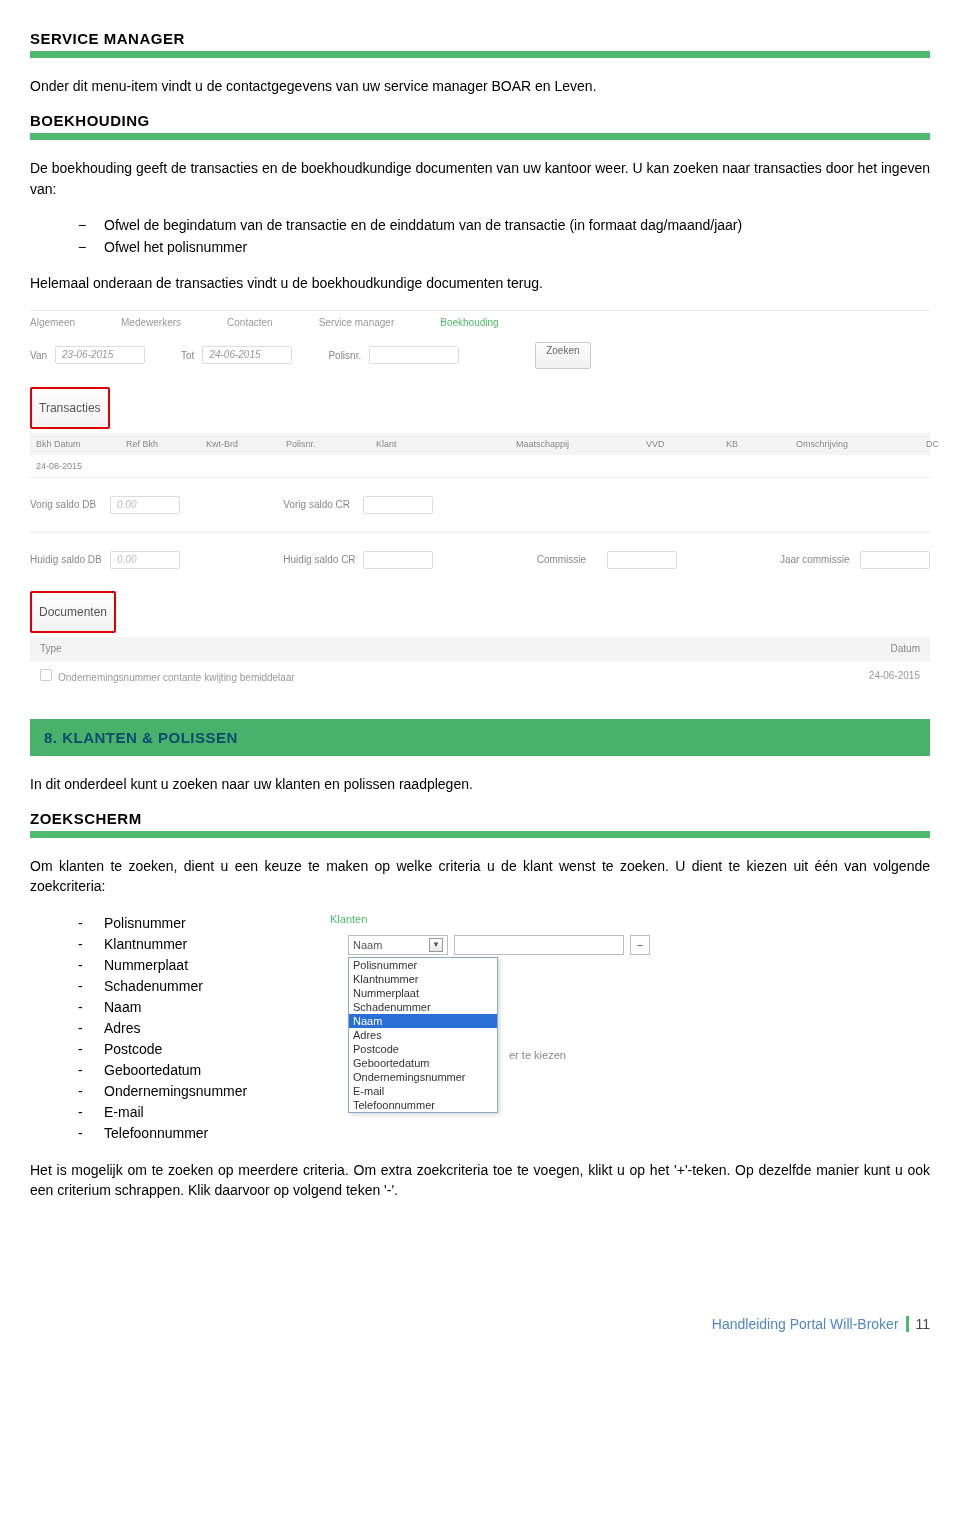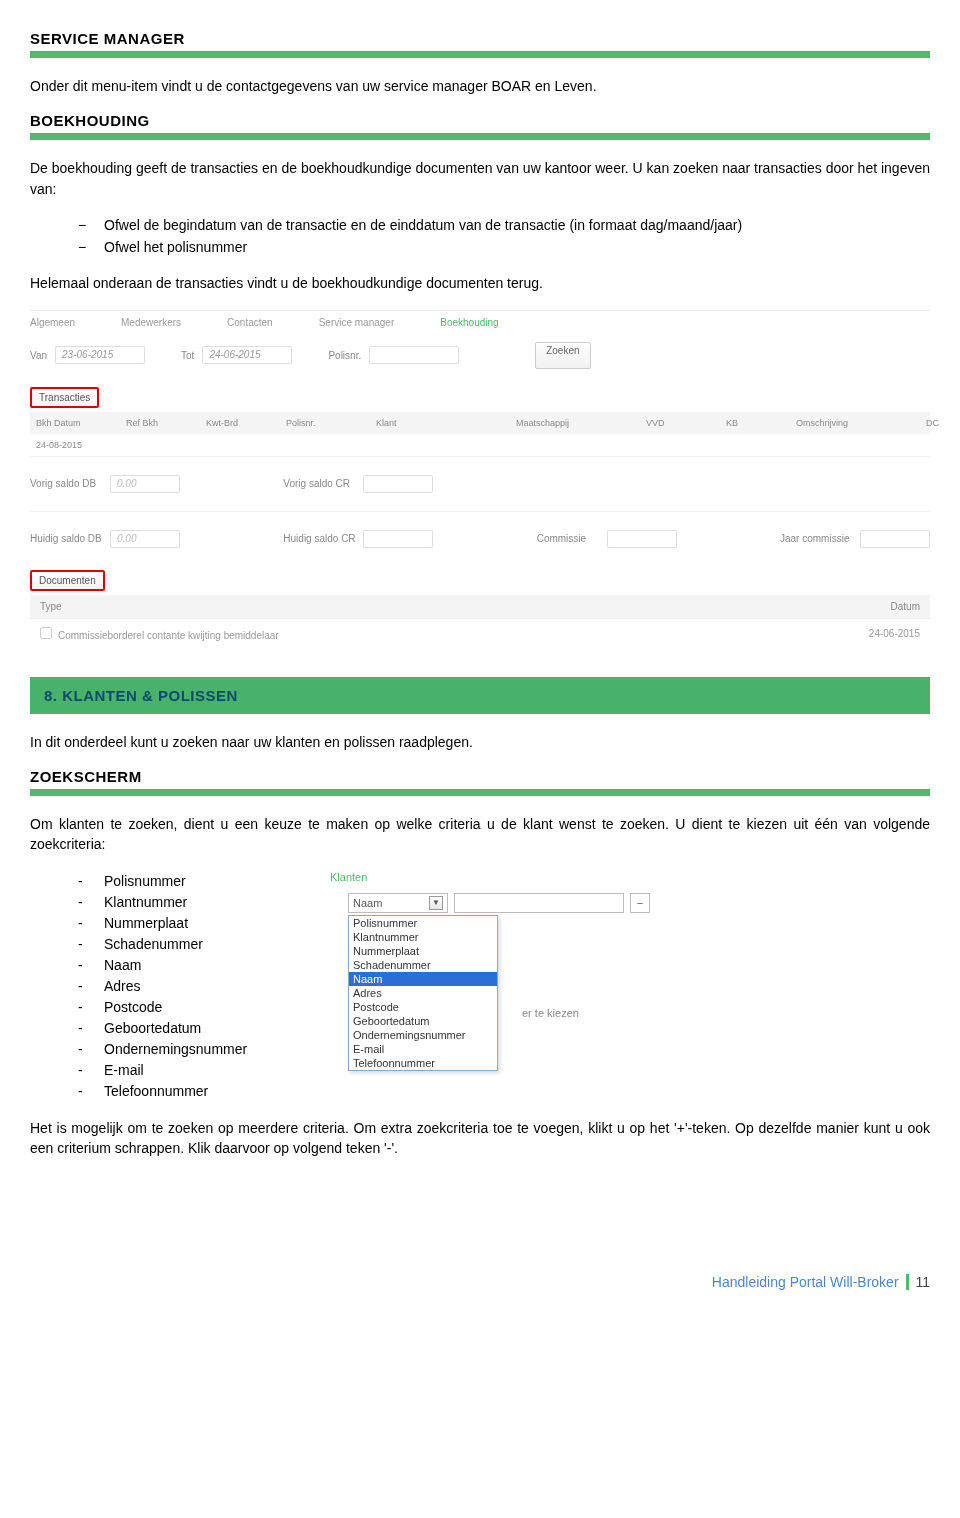--- a/index.html
+++ b/index.html
@@ -69,22 +69,22 @@
     height: 27px;
     padding: 2px 10px;
     font-size: 10px;
     color: #666;
   }
   .boxed-label {
     display: inline-block;
     border: 2px solid #d00;
     background: linear-gradient(#fefefe,#f3f3f3);
     border-radius: 2px;
-    padding: 3px 7px;
-    font-size: 10px;
+    padding: 12px 7px;
+    font-size: 12px;
     color: #555;
     margin: 4px 0;
   }
   .thead-row, .trow {
     display: grid;
     grid-template-columns: 70px 60px 60px 70px 120px 110px 60px 50px 110px 40px 50px 40px 50px;
     gap: 20px;
     font-size: 9px;
     color: #888;
     padding: 6px 6px;
@@ -136,21 +136,21 @@
   }
   .dd-arrow { width:14px;height:14px;border:1px solid #999;display:flex;align-items:center;justify-content:center;font-size:8px;background:linear-gradient(#fff,#e6e6e6);}
   .dd-search { border:1px solid #bcbcbc; background:#fff; height:20px; flex:1;}
   .dd-minus { width:20px;height:20px;border:1px solid #bcbcbc;background:#fff;display:flex;align-items:center;justify-content:center;}
   .dd-list {
     border:1px solid #8ba8c7; background:#fff; margin-left:18px; width:150px;
     box-shadow: 2px 2px 4px rgba(0,0,0,0.15);
   }
   .dd-list .opt { padding:1px 4px; font-size:11px; color:#333;}
   .dd-list .sel { background:#2a6fd6; color:#fff;}
-  .dd-hint { margin-left:32px; font-size:11px; color:#888; position:relative; top:-64px; left:160px;}
+  .dd-hint { margin-left:19px; font-size:11px; color:#888; position:relative; top:-64px; left:160px;}
   
   .page-footer {
     margin-top: 116px;
     text-align: right;
     font-size: 14px;
   }
   .page-footer .ft-text { color:#4f86c5;}
   .page-footer .sep { border-left: 3px solid #4fb96d; padding-left:6px; margin-left:4px; color:#444;}
 </style>
 </head>
@@ -251,21 +251,21 @@
     <span></span>
     <span>Jaar commissie</span>
     <span class="txtbox"></span>
   </div>
   <div><span class="boxed-label">Documenten</span></div>
   <div class="doc-head">
     <span>Type</span>
     <span>Datum</span>
   </div>
   <div class="doc-row">
-    <span><span class="iconbox"></span><span>Commissieborderel contante kwijting bemiddelaar</span></span>
+    <span><span class="iconbox"></span><span>Ondernemingsnummer contante kwijting bemiddelaar</span></span>
     <span>24-06-2015</span>
   </div>
 </div>
 
 <div class="section-banner">8. KLANTEN &amp; POLISSEN</div>
 <p class="body-text">In dit onderdeel kunt u zoeken naar uw klanten en polissen raadplegen.</p>
 
 <div class="section-head">ZOEKSCHERM</div>
 <div class="green-rule"></div>
 <p class="body-text">Om klanten te zoeken, dient u een keuze te maken op welke criteria u de klant wenst te zoeken.  U dient te kiezen uit één van volgende zoekcriteria:</p>

